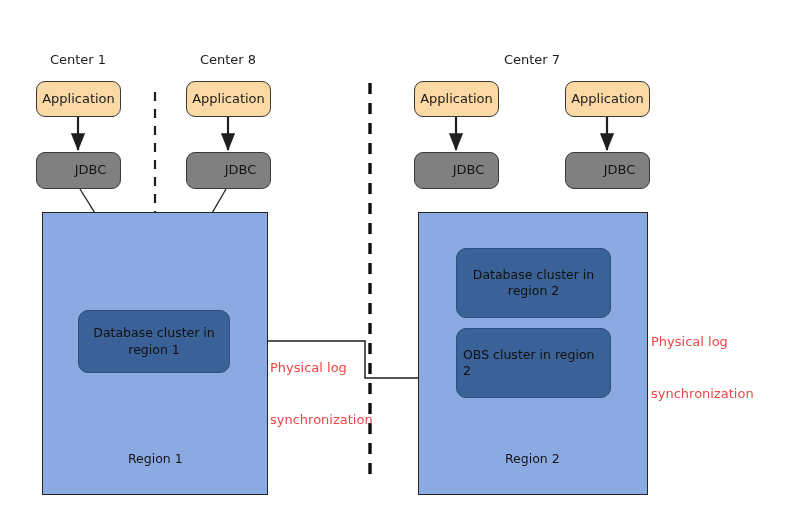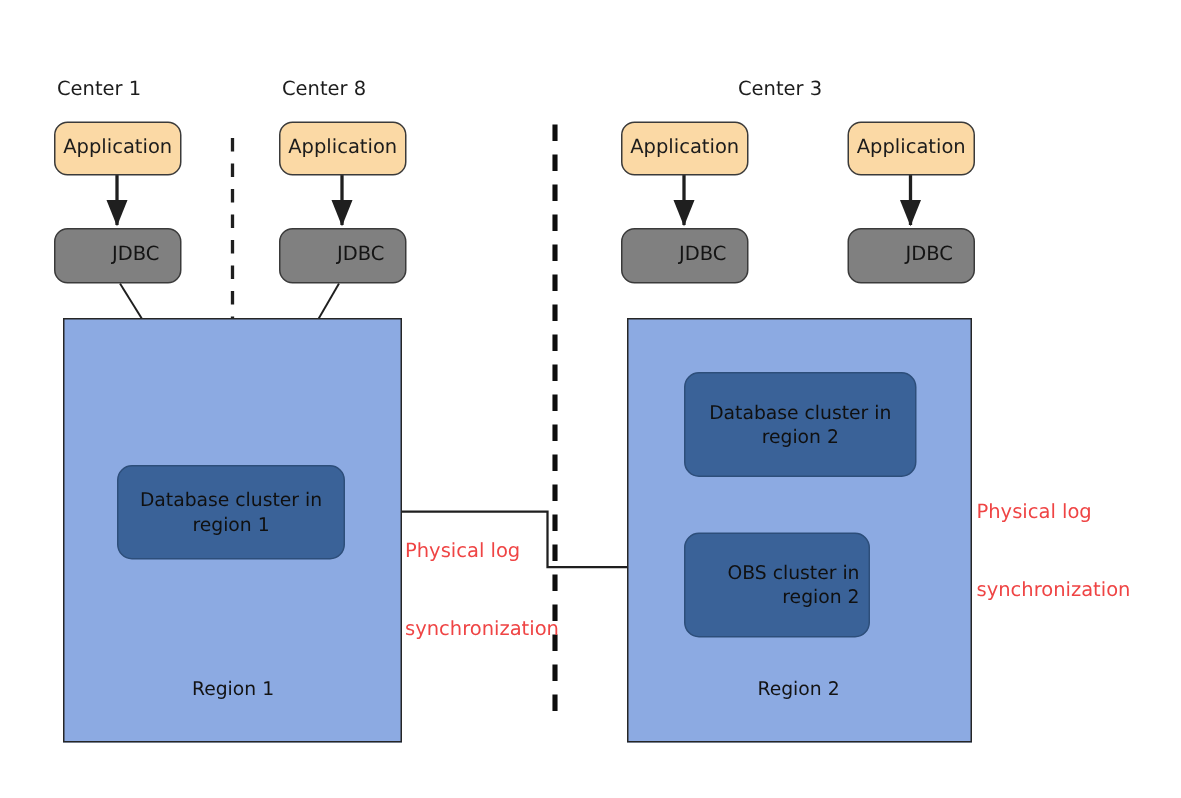--- a/index.html
+++ b/index.html
@@ -21,21 +21,21 @@
     top: 0;
     width: 787px;
     height: 532px;
   }
   .node {
     position: absolute;
     box-sizing: border-box;
     display: flex;
     align-items: center;
     justify-content: center;
-    text-align: right;
+    text-align: left;
     line-height: 1.3;
   }
   .app-box {
     background: #fbd9a5;
     border: 1.4px solid #3a3a3a;
     border-radius: 9px;
     font-size: 13px;
     color: #1c1c1c;
   }
   .jdbc-box {
@@ -70,20 +70,21 @@
     position: absolute;
     font-size: 12.5px;
     color: #131313;
     white-space: nowrap;
   }
   .center-title {
     position: absolute;
     font-size: 13px;
     color: #1c1c1c;
     white-space: nowrap;
+    text-align: center;
   }
 </style>
 </head>
 <body>
 
 <div id="canvas">
 
   <svg id="svg-layer" viewBox="0 0 787 532">
     <defs>
       <marker id="arrow" markerWidth="9" markerHeight="9" refX="7.6" refY="3.2" orient="auto" markerUnits="strokeWidth">
@@ -110,21 +111,21 @@
 
     <path d="M 609 378 L 626 378 L 626 283 L 611 283" fill="none" stroke="#1f1f1f" stroke-width="1.5" marker-end="url(#arrow-sm)"></path>
 
     <line x1="155" y1="92" x2="155" y2="412" stroke="#1f1f1f" stroke-width="2.2" stroke-dasharray="9 8"></line>
 
     <line x1="370" y1="83" x2="370" y2="481" stroke="#0e0e0e" stroke-width="3.4" stroke-dasharray="11 9"></line>
   </svg>
 
   <div class="center-title" style="left:38px; top:52px; width:80px;">Center 1</div>
   <div class="center-title" style="left:188px; top:52px; width:80px;">Center 8</div>
-  <div class="center-title" style="left:492px; top:52px; width:80px;">Center 3</div>
+  <div class="center-title" style="left:492px; top:52px; width:80px;">Center 7</div>
 
   <div class="node region-box" style="left:42px; top:212px; width:226px; height:283px;"></div>
   <div class="node region-box" style="left:418px; top:212px; width:230px; height:283px;"></div>
 
   <div class="region-caption" style="left:128px; top:451px;">Region 1</div>
   <div class="region-caption" style="left:505px; top:451px;">Region 2</div>
 
   <div class="node app-box" style="left:36px; top:81px; width:85px; height:36px;">Application</div>
   <div class="node app-box" style="left:186px; top:81px; width:85px; height:36px;">Application</div>
   <div class="node app-box" style="left:414px; top:81px; width:85px; height:36px;">Application</div>
@@ -138,21 +139,21 @@
   <div class="node cluster-box" style="left:78px; top:310px; width:152px; height:63px; flex-direction:column;">
     <span>Database cluster in</span>
     <span>region 1</span>
   </div>
 
   <div class="node cluster-box" style="left:456px; top:248px; width:155px; height:70px; flex-direction:column;">
     <span>Database cluster in</span>
     <span>region 2</span>
   </div>
 
-  <div class="node cluster-box" style="left:456px; top:355px; width:124px; height:70px;">OBS cluster in region 2</div>
+  <div class="node cluster-box" style="left:456px; top:328px; width:155px; height:70px;">OBS cluster in region 2</div>
 
   <div class="plain-label" style="left:270px; top:325px;">
     <div>Physical log</div>
     <div>synchronization</div>
   </div>
 
   <div class="plain-label" style="left:651px; top:299px;">
     <div>Physical log</div>
     <div>synchronization</div>
   </div>

